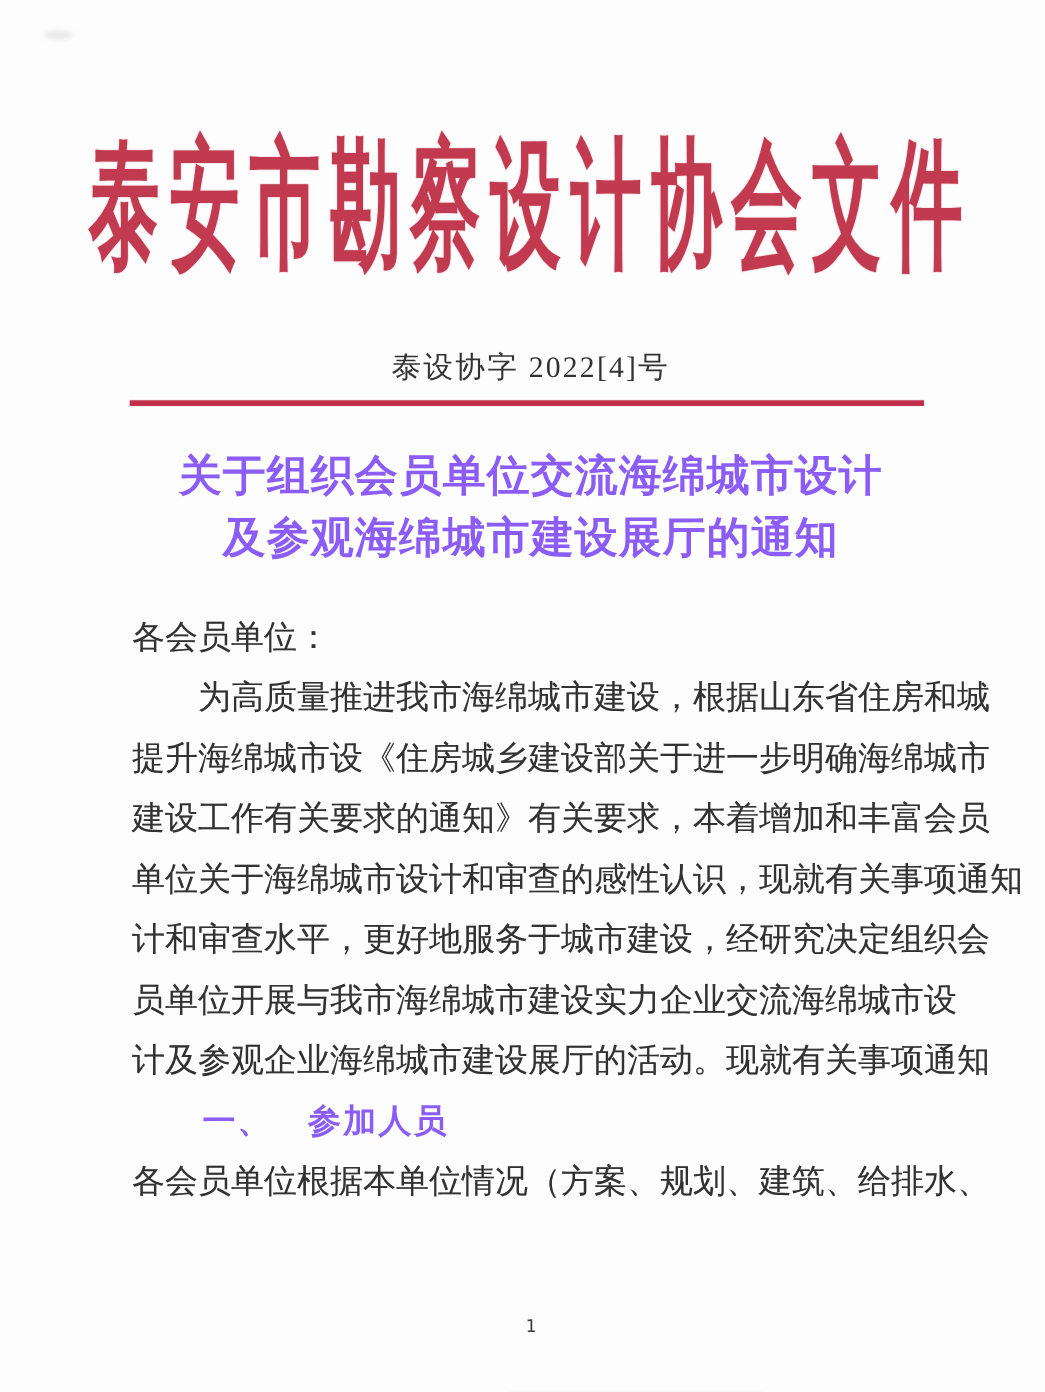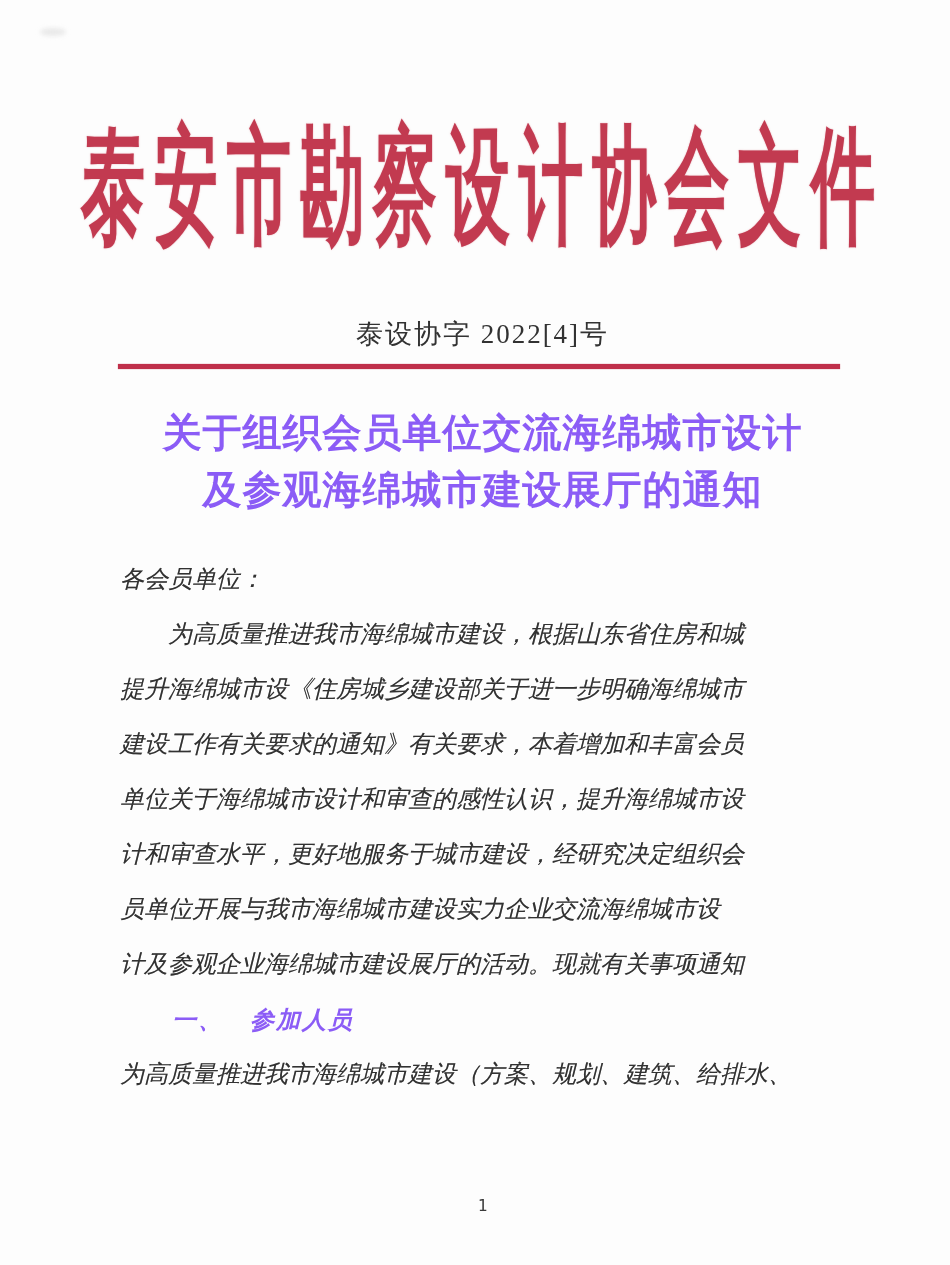--- a/index.html
+++ b/index.html
@@ -75,25 +75,24 @@
     font-size:39px;
     line-height:57px;
     letter-spacing:1px;
   }
   .doc-body{
     position:absolute;
     top:552px;
     left:120px;
     width:732px;
     color:var(--text-black);
-    font-size:24px;
+    font-size:30px;
     line-height:55px;
     font-family:"Liberation Serif","DejaVu Serif",serif;
     text-shadow:0 0 0.4px rgba(50,50,50,0.4);
-    font-style:italic;
   }
   .doc-body .line{
     white-space:nowrap;
     height:55px;
   }
   .doc-body .section-heading{
     font-family:"Liberation Sans","DejaVu Sans",sans-serif;
     font-weight:700;
     color:#8b5cf6;
     letter-spacing:2px;
@@ -124,22 +123,22 @@
   <div class="doc-title">
     <div>关于组织会员单位交流海绵城市设计</div>
     <div>及参观海绵城市建设展厅的通知</div>
   </div>
 
   <div class="doc-body">
     <div class="line">各会员单位：</div>
     <div class="line">　　为高质量推进我市海绵城市建设，根据山东省住房和城</div>
     <div class="line">提升海绵城市设《住房城乡建设部关于进一步明确海绵城市</div>
     <div class="line">建设工作有关要求的通知》有关要求，本着增加和丰富会员</div>
-    <div class="line">单位关于海绵城市设计和审查的感性认识，提升海绵城市设</div>
+    <div class="line">单位关于海绵城市设计和审查的感性认识，现就有关事项通知</div>
     <div class="line">计和审查水平，更好地服务于城市建设，经研究决定组织会</div>
     <div class="line">员单位开展与我市海绵城市建设实力企业交流海绵城市设</div>
     <div class="line">计及参观企业海绵城市建设展厅的活动。现就有关事项通知</div>
     <div class="line section-heading">　　一、　参加人员</div>
-    <div class="line">为高质量推进我市海绵城市建设（方案、规划、建筑、给排水、</div>
+    <div class="line">各会员单位根据本单位情况（方案、规划、建筑、给排水、</div>
   </div>
 
   <div class="page-number">1</div>
 </div>
 
 </body></html>

